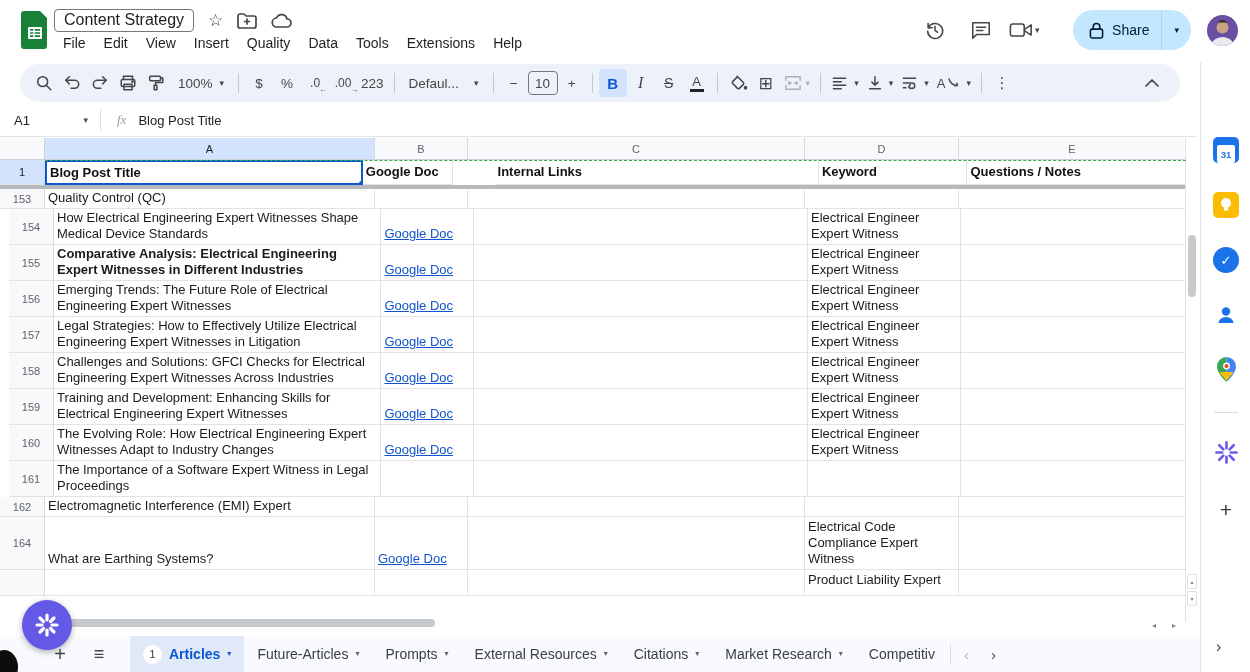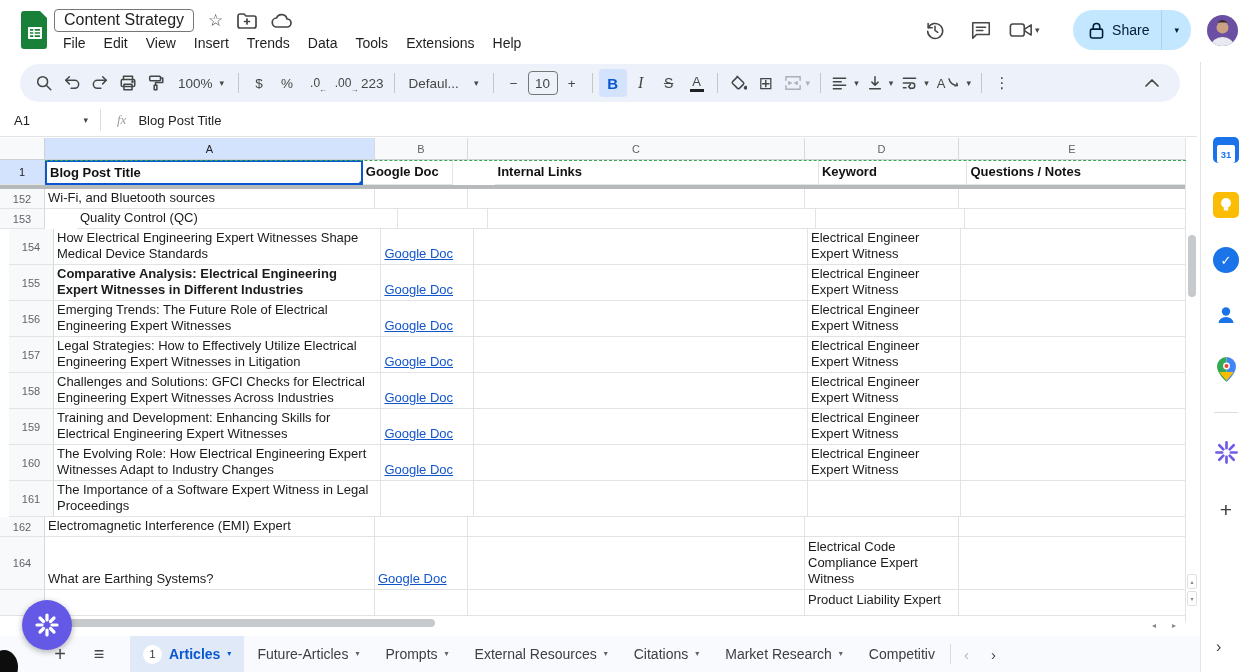--- a/index.html
+++ b/index.html
@@ -134,21 +134,21 @@
       <svg width="22" height="16" viewBox="0 0 22 16" class="ic">
           <path d="M6 14 a4.5 4.5 0 0 1 -.5-9 a5.5 5.5 0 0 1 10.5 1 a3.8 3.8 0 0 1 0 8 z"></path>
         </svg>
     </span>
   </div>
   <nav id="menubar">
       <span class="menu-item">File</span>
       <span class="menu-item">Edit</span>
       <span class="menu-item">View</span>
       <span class="menu-item">Insert</span>
-      <span class="menu-item">Trends</span>
+      <span class="menu-item">Quality</span>
       <span class="menu-item">Data</span>
       <span class="menu-item">Tools</span>
       <span class="menu-item">Extensions</span>
       <span class="menu-item">Help</span>
     </nav>
   <div id="top-actions">
     <span class="top-ic">
       <svg width="22" height="22" viewBox="0 0 24 24" class="ic">
           <path d="M4.5 5 v4.5 H9"></path>
           <path d="M4.8 9.5 a8.2 8.2 0 1 1 -0.8 4"></path>
@@ -337,30 +337,22 @@
       <div class="row-h sel">1</div>
       <div class="cell" id="sel-cell" style="width: 330px;">Blog Post Title<div id="fill-handle"></div></div>
       <div class="cell" style="width: 93px;">Google Doc</div>
       <div class="cell" style="width: 337px; margin-left: 42px;">Internal Links</div>
       <div class="cell" style="width: 154px;">Keyword</div>
       <div class="cell" style="width: 227px; text-align: center;">Questions / Notes</div>
     </div>
   <div id="freeze-bar"></div>
   <div id="rows">
       <div class="row l1">
-        <div class="row-h">152</div>
-        <div class="cell" style="width: 330px;">Wi-Fi, and Bluetooth sources</div>
-        <div class="cell" style="width: 93px;"></div>
-        <div class="cell" style="width: 337px;"></div>
-        <div class="cell" style="width: 154px;"></div>
-        <div class="cell" style="width: 227px;"></div>
-      </div>
-      <div class="row l1">
         <div class="row-h">153</div>
-        <div class="cell" style="width: 330px; margin-left: 32px;">Quality Control (QC)</div>
+        <div class="cell" style="width: 330px;">Quality Control (QC)</div>
         <div class="cell" style="width: 93px;"></div>
         <div class="cell" style="width: 337px;"></div>
         <div class="cell" style="width: 154px;"></div>
         <div class="cell" style="width: 227px;"></div>
       </div>
       <div class="row l2">
         <div class="row-h">154</div>
         <div class="cell" style="width: 330px;">How Electrical Engineering Expert Witnesses Shape Medical Device Standards</div>
         <div class="cell" style="width: 93px;">
           <a class="link">Google Doc</a>

